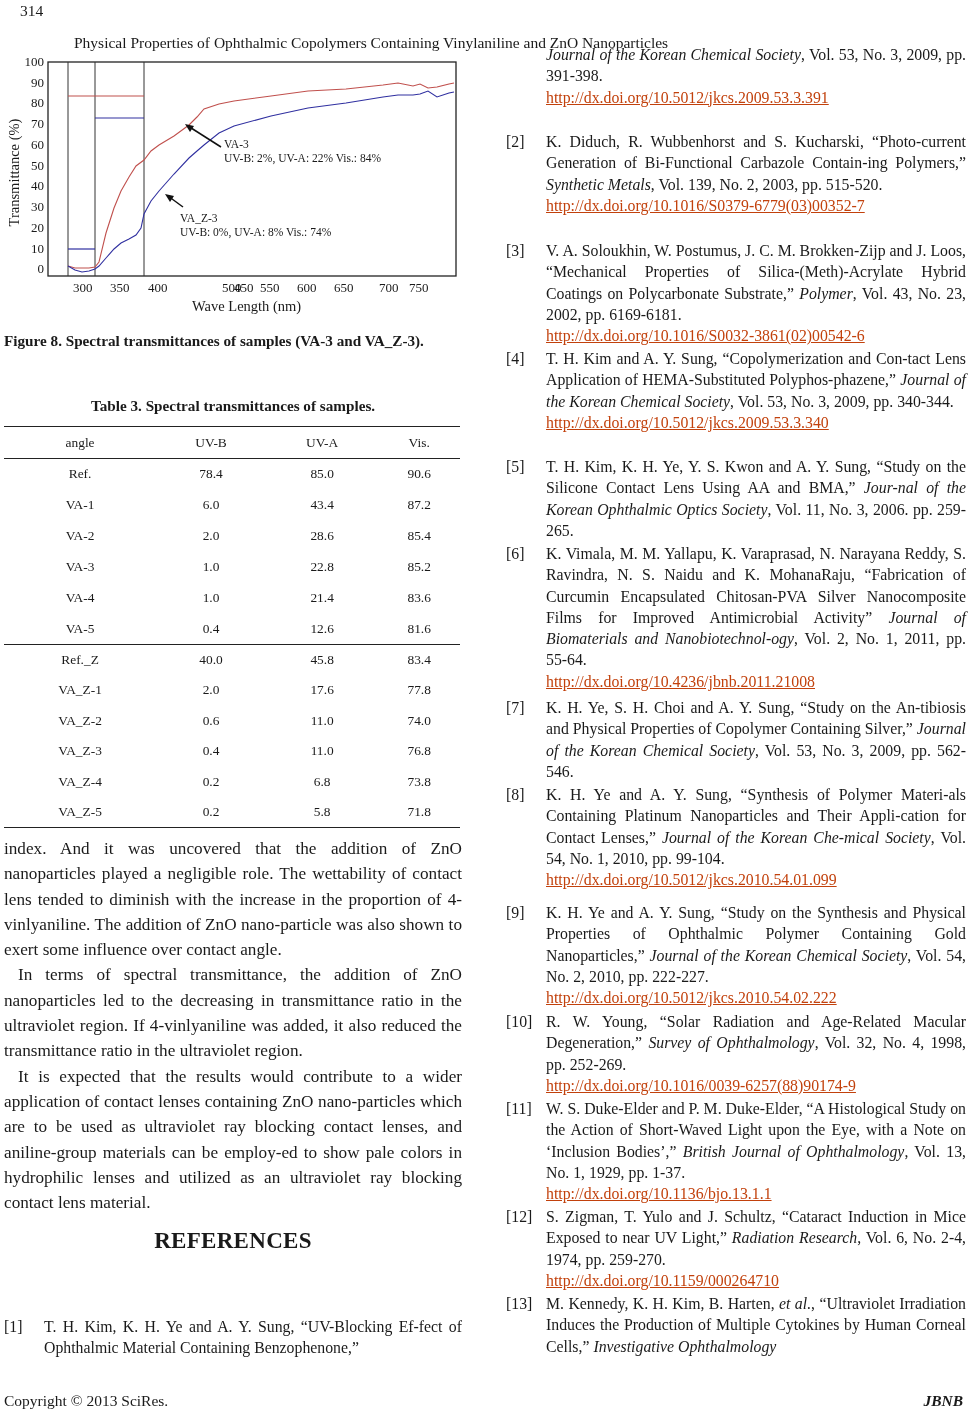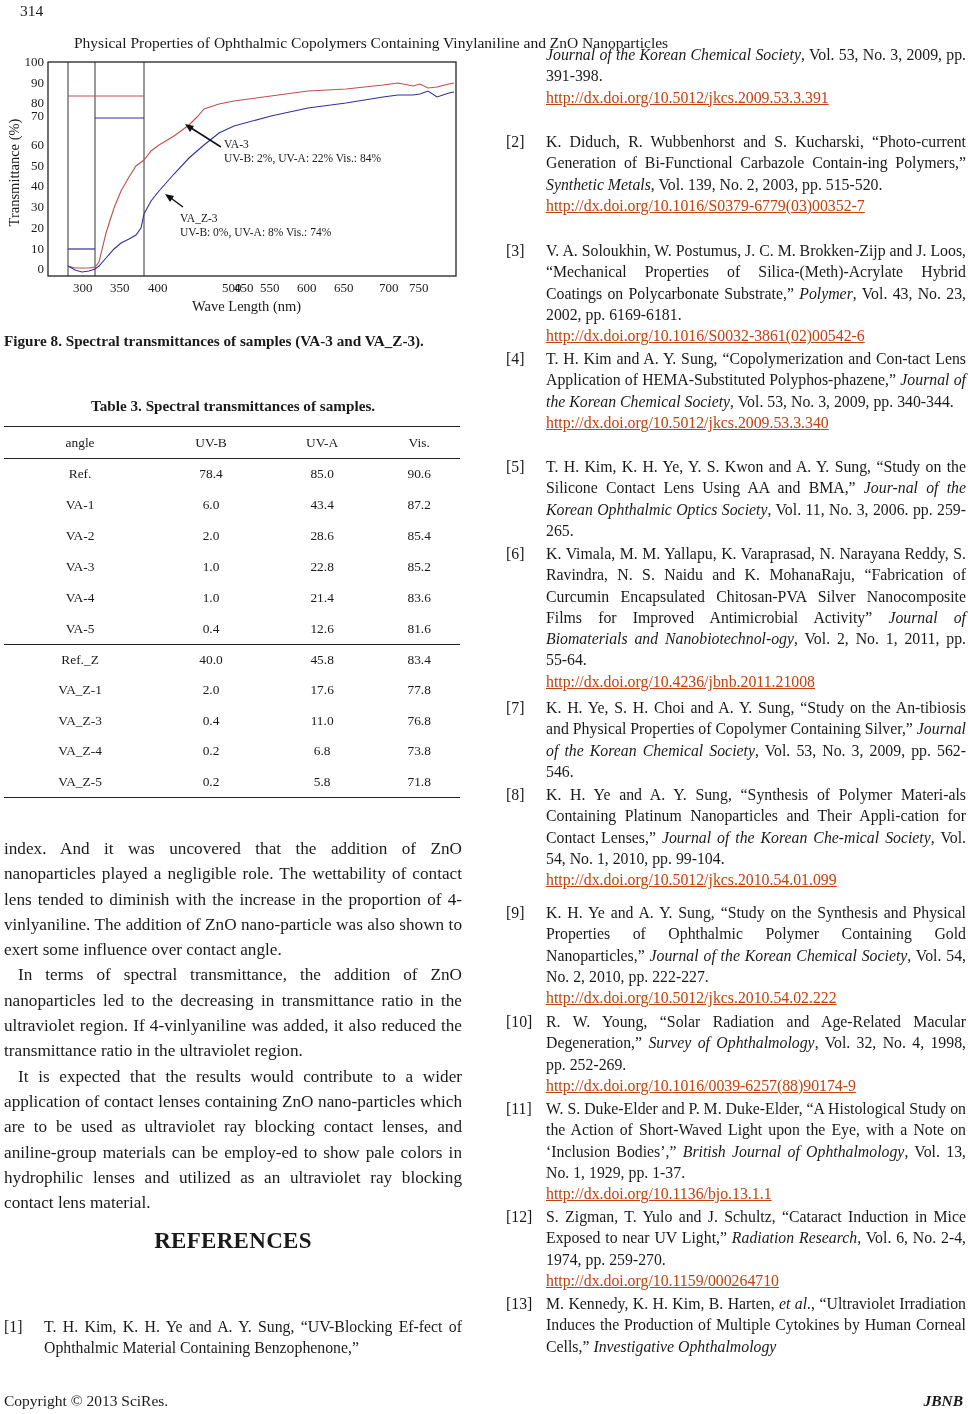--- a/index.html
+++ b/index.html
@@ -62,21 +62,21 @@
     <line x1="221" y1="147" x2="188" y2="126" stroke="#111" stroke-width="1.5"></line>
     <polygon points="185,124 194,126 190,132" fill="#111"></polygon>
     <line x1="183" y1="207" x2="168" y2="196" stroke="#111" stroke-width="1.5"></line>
     <polygon points="165,194 174,196 170,202" fill="#111"></polygon>
   </svg>
 
   <div style="position:absolute;left:22px;top:6px;width:22px;font-size:13px;text-align:right;">
     <div style="position:absolute;right:0;top:0;">100</div>
     <div style="position:absolute;right:0;top:21px;">90</div>
     <div style="position:absolute;right:0;top:41px;">80</div>
-    <div style="position:absolute;right:0;top:54px;">70</div>
+    <div style="position:absolute;right:0;top:62px;">70</div>
     <div style="position:absolute;right:0;top:83px;">60</div>
     <div style="position:absolute;right:0;top:104px;">50</div>
     <div style="position:absolute;right:0;top:124px;">40</div>
     <div style="position:absolute;right:0;top:145px;">30</div>
     <div style="position:absolute;right:0;top:166px;">20</div>
     <div style="position:absolute;right:0;top:187px;">10</div>
     <div style="position:absolute;right:0;top:207px;">0</div>
   </div>
 
   <div style="position:absolute;left:-46px;top:116px;width:120px;font-size:14.5px;text-align:center;transform:rotate(-90deg);">Transmittance (%)</div>
@@ -162,20 +162,26 @@
         <td>45.8</td>
         <td>83.4</td>
       </tr>
     <tr>
         <td>VA_Z-1</td>
         <td>2.0</td>
         <td>17.6</td>
         <td>77.8</td>
       </tr>
     <tr>
+        <td>VA_Z-2</td>
+        <td>0.6</td>
+        <td>11.0</td>
+        <td>74.0</td>
+      </tr>
+    <tr>
         <td>VA_Z-3</td>
         <td>0.4</td>
         <td>11.0</td>
         <td>76.8</td>
       </tr>
     <tr>
         <td>VA_Z-4</td>
         <td>0.2</td>
         <td>6.8</td>
         <td>73.8</td>

